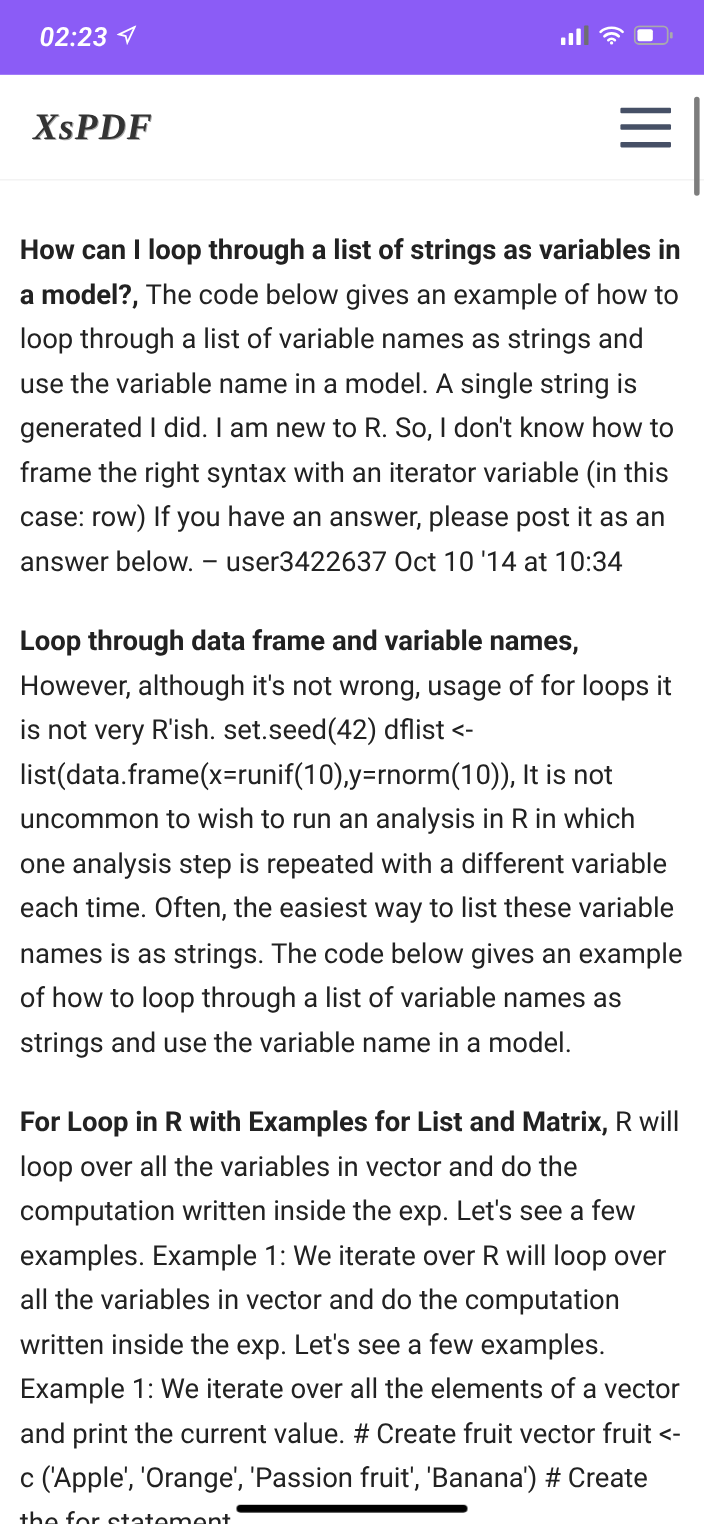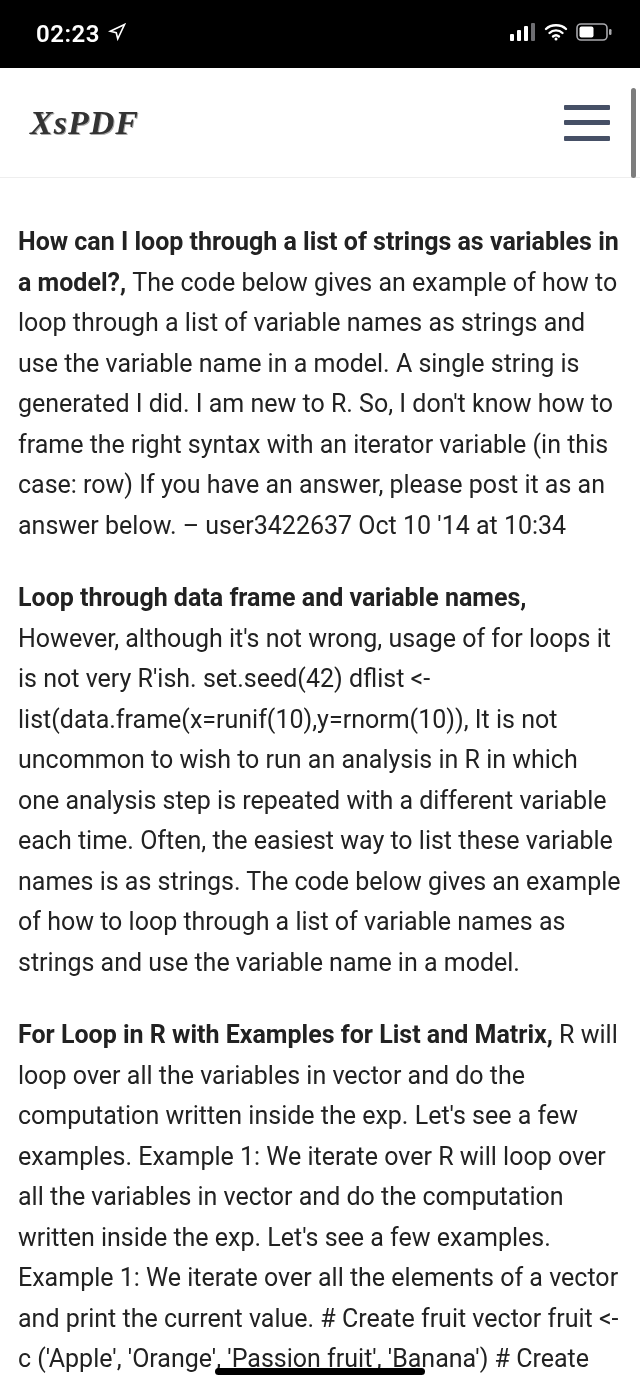--- a/index.html
+++ b/index.html
@@ -1,33 +1,34 @@
 <!DOCTYPE html>
 <html><head>
 <meta charset="utf-8">
 <style>
   * { box-sizing: border-box; margin: 0; padding: 0; }
   html, body { width: 640px; font-family: -apple-system, BlinkMacSystemFont, "Segoe UI", Roboto, sans-serif; }
   body { background: #fff; color: #1a1a1a; }
 
   .status-bar {
     height: 68px;
-    background: #000000;
+    background: #8b5cf6;
     color: #fff;
     display: flex;
     align-items: center;
     justify-content: space-between;
     padding: 0 28px 0 36px;
+    font-style: italic;
   }
   .status-left { display: flex; align-items: center; gap: 8px; }
   .status-time { font-size: 24px; font-weight: 600; letter-spacing: 0.5px; }
   .status-right { display: flex; align-items: center; gap: 8px; }
 
   .nav-bar {
-    height: 110px;
+    height: 96px;
     display: flex;
     align-items: center;
     justify-content: space-between;
     padding: 0 30px;
     border-bottom: 1px solid #eee;
     position: relative;
   }
   .logo {
     font-family: "Brush Script MT", cursive;
     font-size: 34px;

